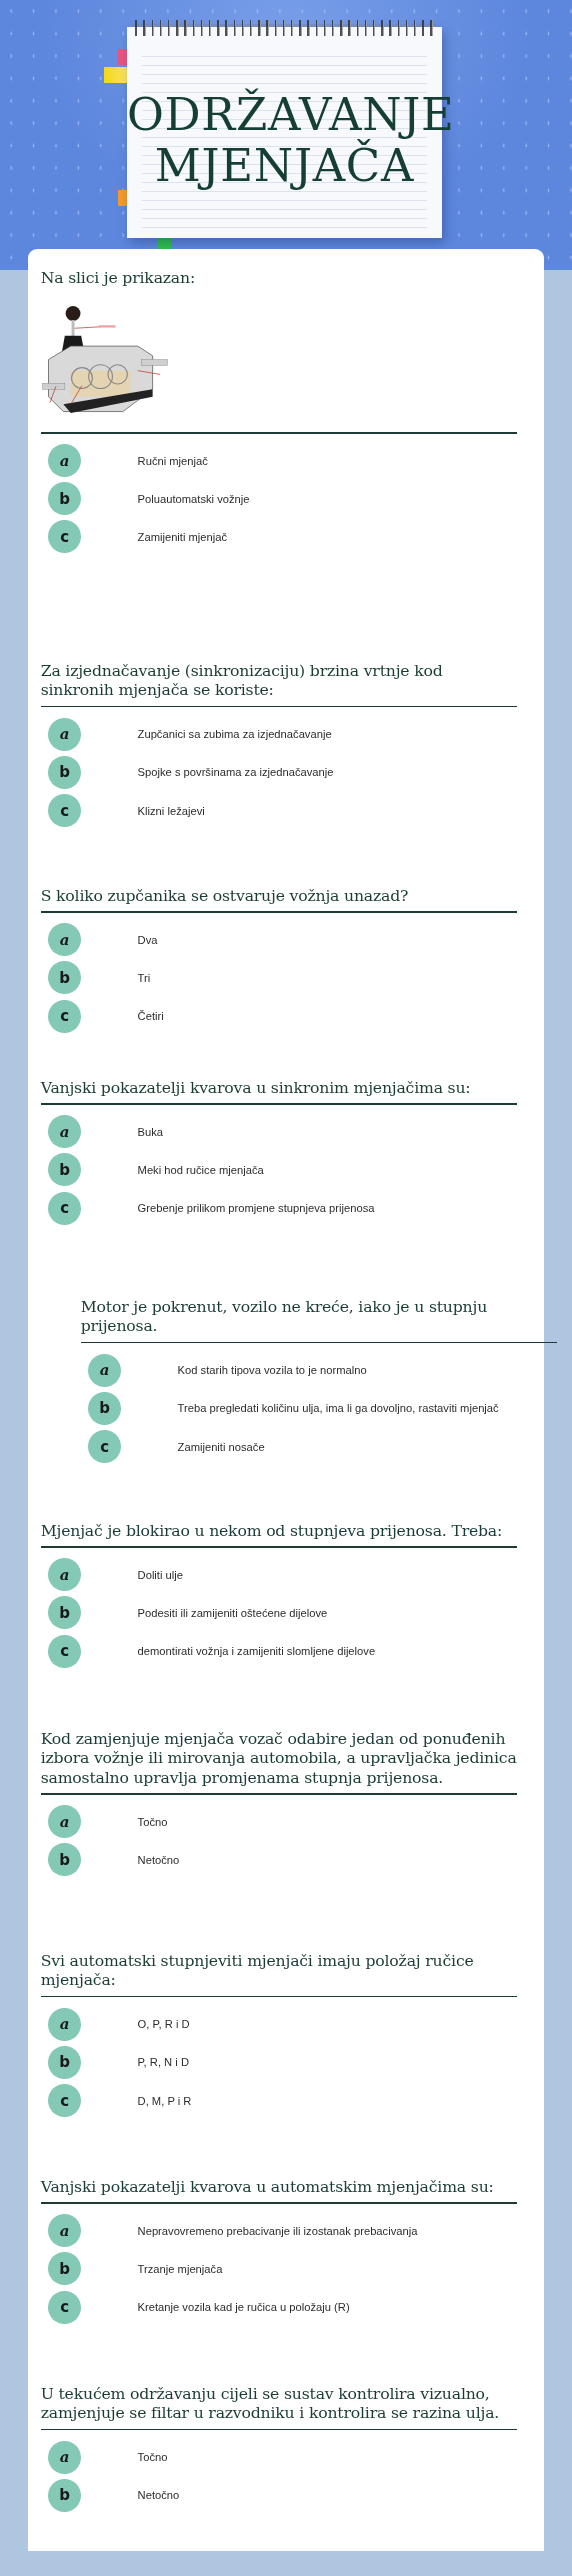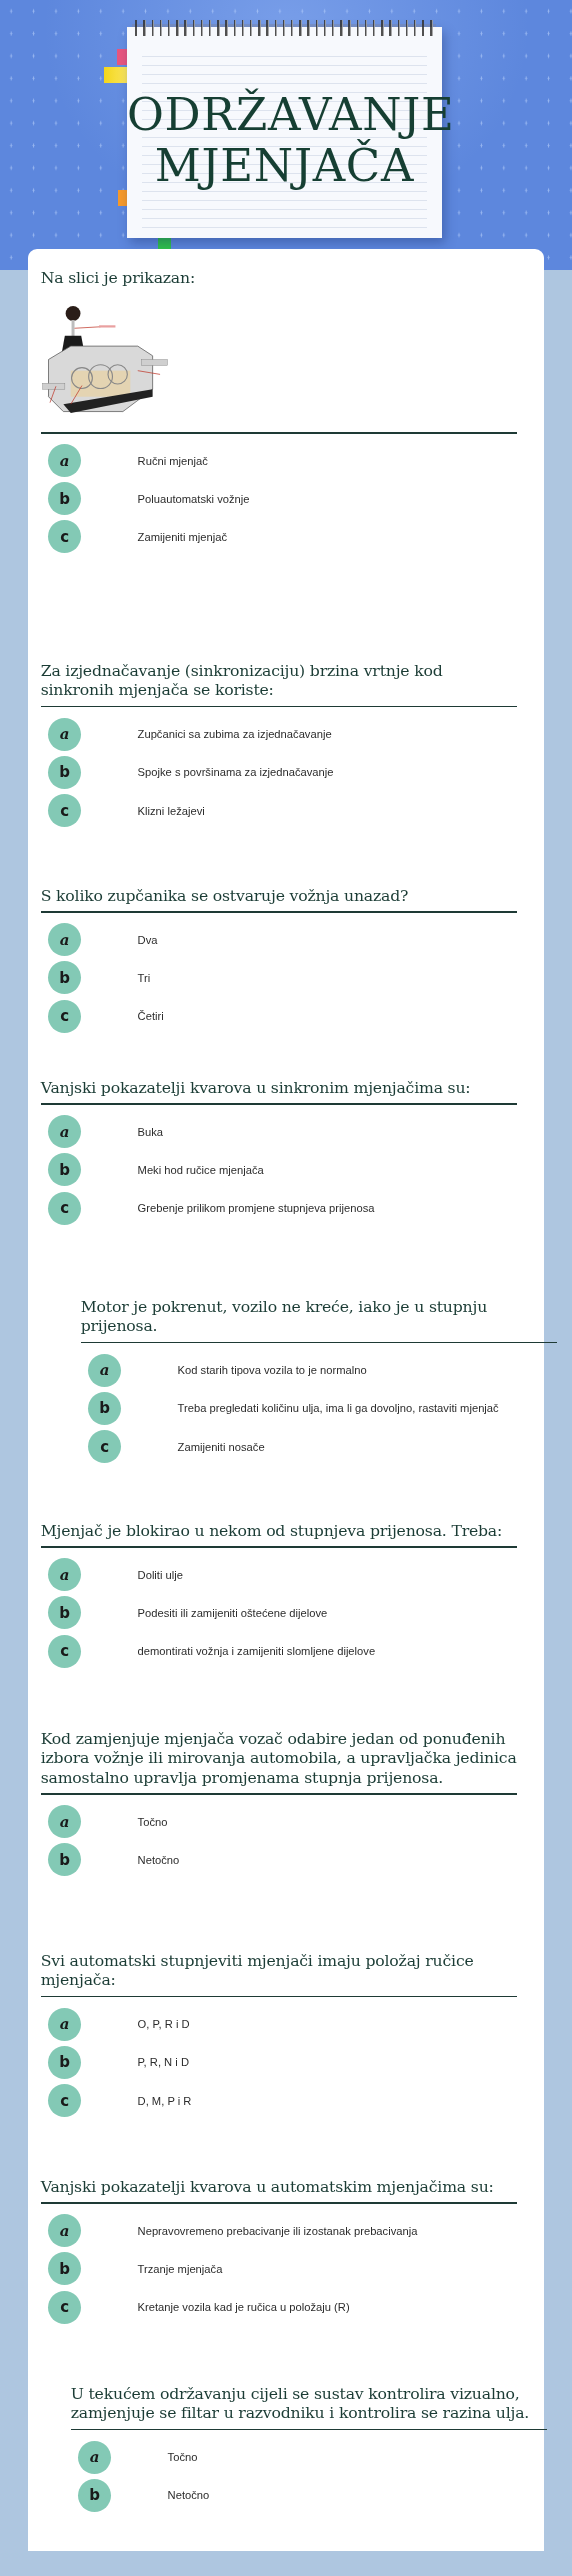--- a/index.html
+++ b/index.html
@@ -266,21 +266,21 @@
     <div class="answer">
       <span class="bubble b">b</span>
       <span class="answer-text">Trzanje mjenjača</span>
     </div>
     <div class="answer">
       <span class="bubble c">c</span>
       <span class="answer-text">Kretanje vozila kad je ručica u položaju (R)</span>
     </div>
   </div>
 
-  <div class="q" style="top:2135px;margin-left:30px;">
+  <div class="q" style="top:2135px;">
     <div class="q-title">U tekućem održavanju cijeli se sustav kontrolira vizualno, zamjenjuje se filtar u razvodniku i kontrolira se razina ulja.</div>
     <div class="q-divider"></div>
     <div class="answer">
       <span class="bubble a">a</span>
       <span class="answer-text">Točno</span>
     </div>
     <div class="answer">
       <span class="bubble b">b</span>
       <span class="answer-text">Netočno</span>
     </div>

